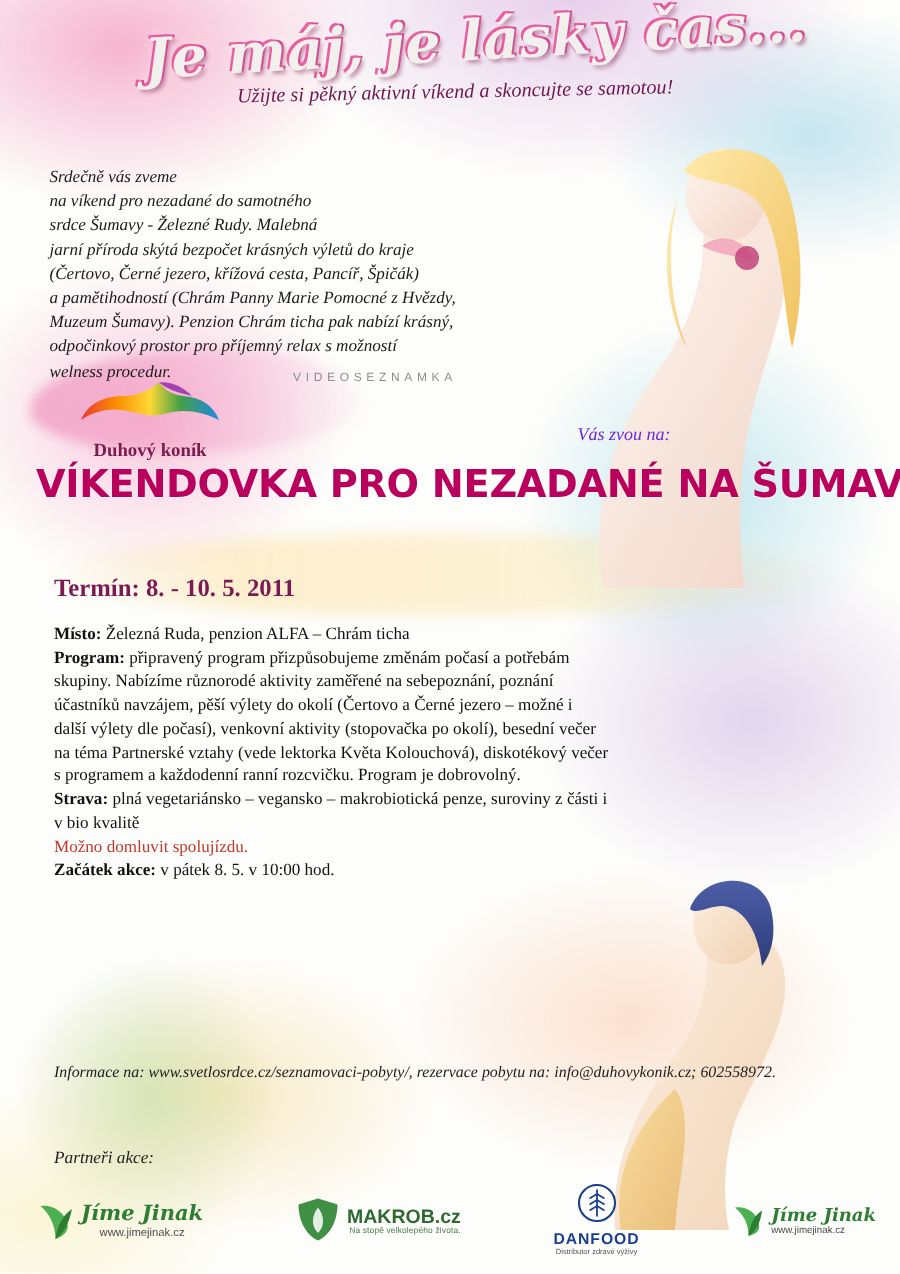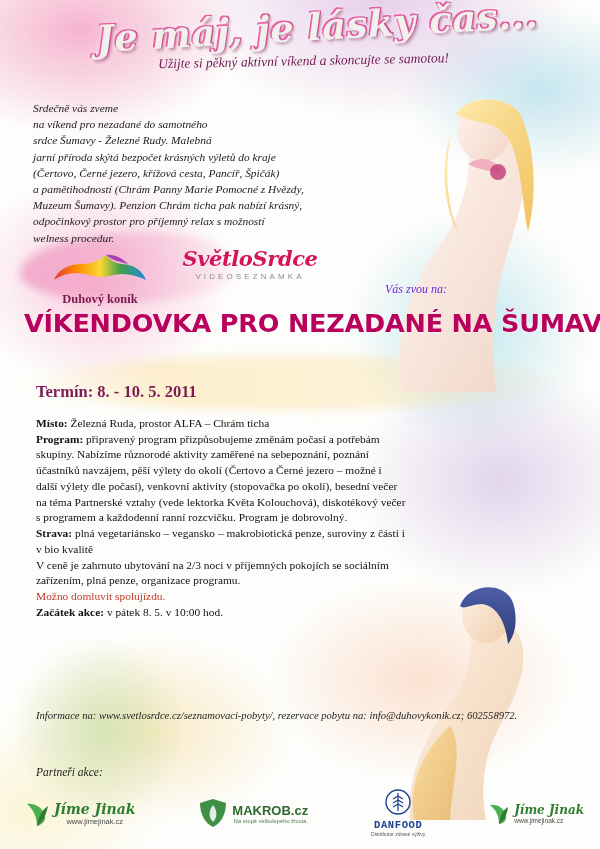--- a/index.html
+++ b/index.html
@@ -104,21 +104,21 @@
     font-family: "Liberation Serif", serif;
     font-style: italic;
     font-size: 13.5px;
     color: #6e1650;
     transform: rotate(-1.2deg);
     text-shadow: 0 1px 1px rgba(255,255,255,0.6);
   }
 
   
   .intro {
-    position: absolute; left: 33px; top: 100px; width: 330px;
+    position: absolute; left: 33px; top: 110px; width: 330px;
     font-family: "Liberation Serif", serif;
     font-style: italic;
     font-size: 11.4px;
     line-height: 1.42;
     color: #1a1a1a;
   }
 
   
   .logo-duhovy {
     position: absolute; left: 40px; top: 252px; width: 120px; text-align: center;
@@ -213,21 +213,21 @@
   }
   .p-makrob .name {
     font-family: "Liberation Sans", sans-serif;
     font-weight: 700; font-size: 13px; color: #2d6a2f;
   }
   .p-makrob .tag {
     font-family: "Liberation Sans", sans-serif;
     font-size: 5.6px; color: #4a7a4a; letter-spacing: .1px;
   }
   .p-danfood .name {
-    font-family: Liberation Mono, monospace;
+    font-family: Liberation Sans, sans-serif;
     font-weight: 700; font-size: 10.5px; color: #1b3f8f; letter-spacing: .6px;
   }
   .p-danfood .tag {
     font-family: "Liberation Sans", sans-serif;
     font-size: 5px; color: #555;
   }
   .p-makro-box {
     border: 1.6px solid #b01c1c; background: #fff;
     padding: 4px 7px; border-radius: 2px;
   }
@@ -335,44 +335,42 @@
         </defs>
         <path d="M10 28 C14 18 24 12 38 12 C48 12 56 8 62 3 C66 8 70 11 78 12
                  C90 13 98 18 102 28 C94 24 86 22 78 22 C70 22 64 25 58 25
                  C50 25 42 21 32 21 C24 21 16 24 10 28 Z" fill="url(#rb)"></path>
         <path d="M62 3 C70 2 78 6 84 12 C76 10 68 8 62 3 Z" fill="#8e24aa" opacity="0.8"></path>
       </svg>
       <div class="label">Duhový koník</div>
     </div>
 
     <div class="logo-svetlo">
-      <div class="name">SvětloSrdce</div>
       <div class="sub">VIDEOSEZNAMKA</div>
     </div>
 
     <div class="vas-zvou">Vás zvou na:</div>
 
     <div class="main-title">VÍKENDOVKA PRO NEZADANÉ NA ŠUMAVĚ</div>
 
     <div class="term">Termín: 8. - 10. 5. 2011</div>
 
     <div class="details">
       <p>
         <b>Místo:</b>
-        <span>Železná Ruda, prostor ALFA – Chrám ticha</span>
+        <span>Železná Ruda, penzion ALFA – Chrám ticha</span>
       </p>
       <p>
         <b>Program:</b>
         <span>připravený program přizpůsobujeme změnám počasí a potřebám skupiny. Nabízíme různorodé aktivity zaměřené na sebepoznání, poznání účastníků navzájem, pěší výlety do okolí (Čertovo a Černé jezero – možné i další výlety dle počasí), venkovní aktivity (stopovačka po okolí), besední večer na téma Partnerské vztahy (vede lektorka Květa Kolouchová), diskotékový večer s programem a každodenní ranní rozcvičku. Program je dobrovolný.</span>
       </p>
       <p>
         <b>Strava:</b>
         <span>plná vegetariánsko – vegansko – makrobiotická penze, suroviny z části i v bio kvalitě</span>
       </p>
-      <p>V ceně je zahrnuto ubytování na 2/3 noci v příjemných pokojích se sociálním zařízením, plná penze, organizace programu.</p>
       <p class="highlight-red">Možno domluvit spolujízdu.</p>
       <p>
         <b>Začátek akce:</b>
         <span>v pátek 8. 5. v 10:00 hod.</span>
       </p>
     </div>
 
     <div class="info-line">Informace na: www.svetlosrdce.cz/seznamovaci-pobyty/, rezervace pobytu na: info@duhovykonik.cz; 602558972.</div>
 
     <div class="partners-label">Partneři akce:</div>

